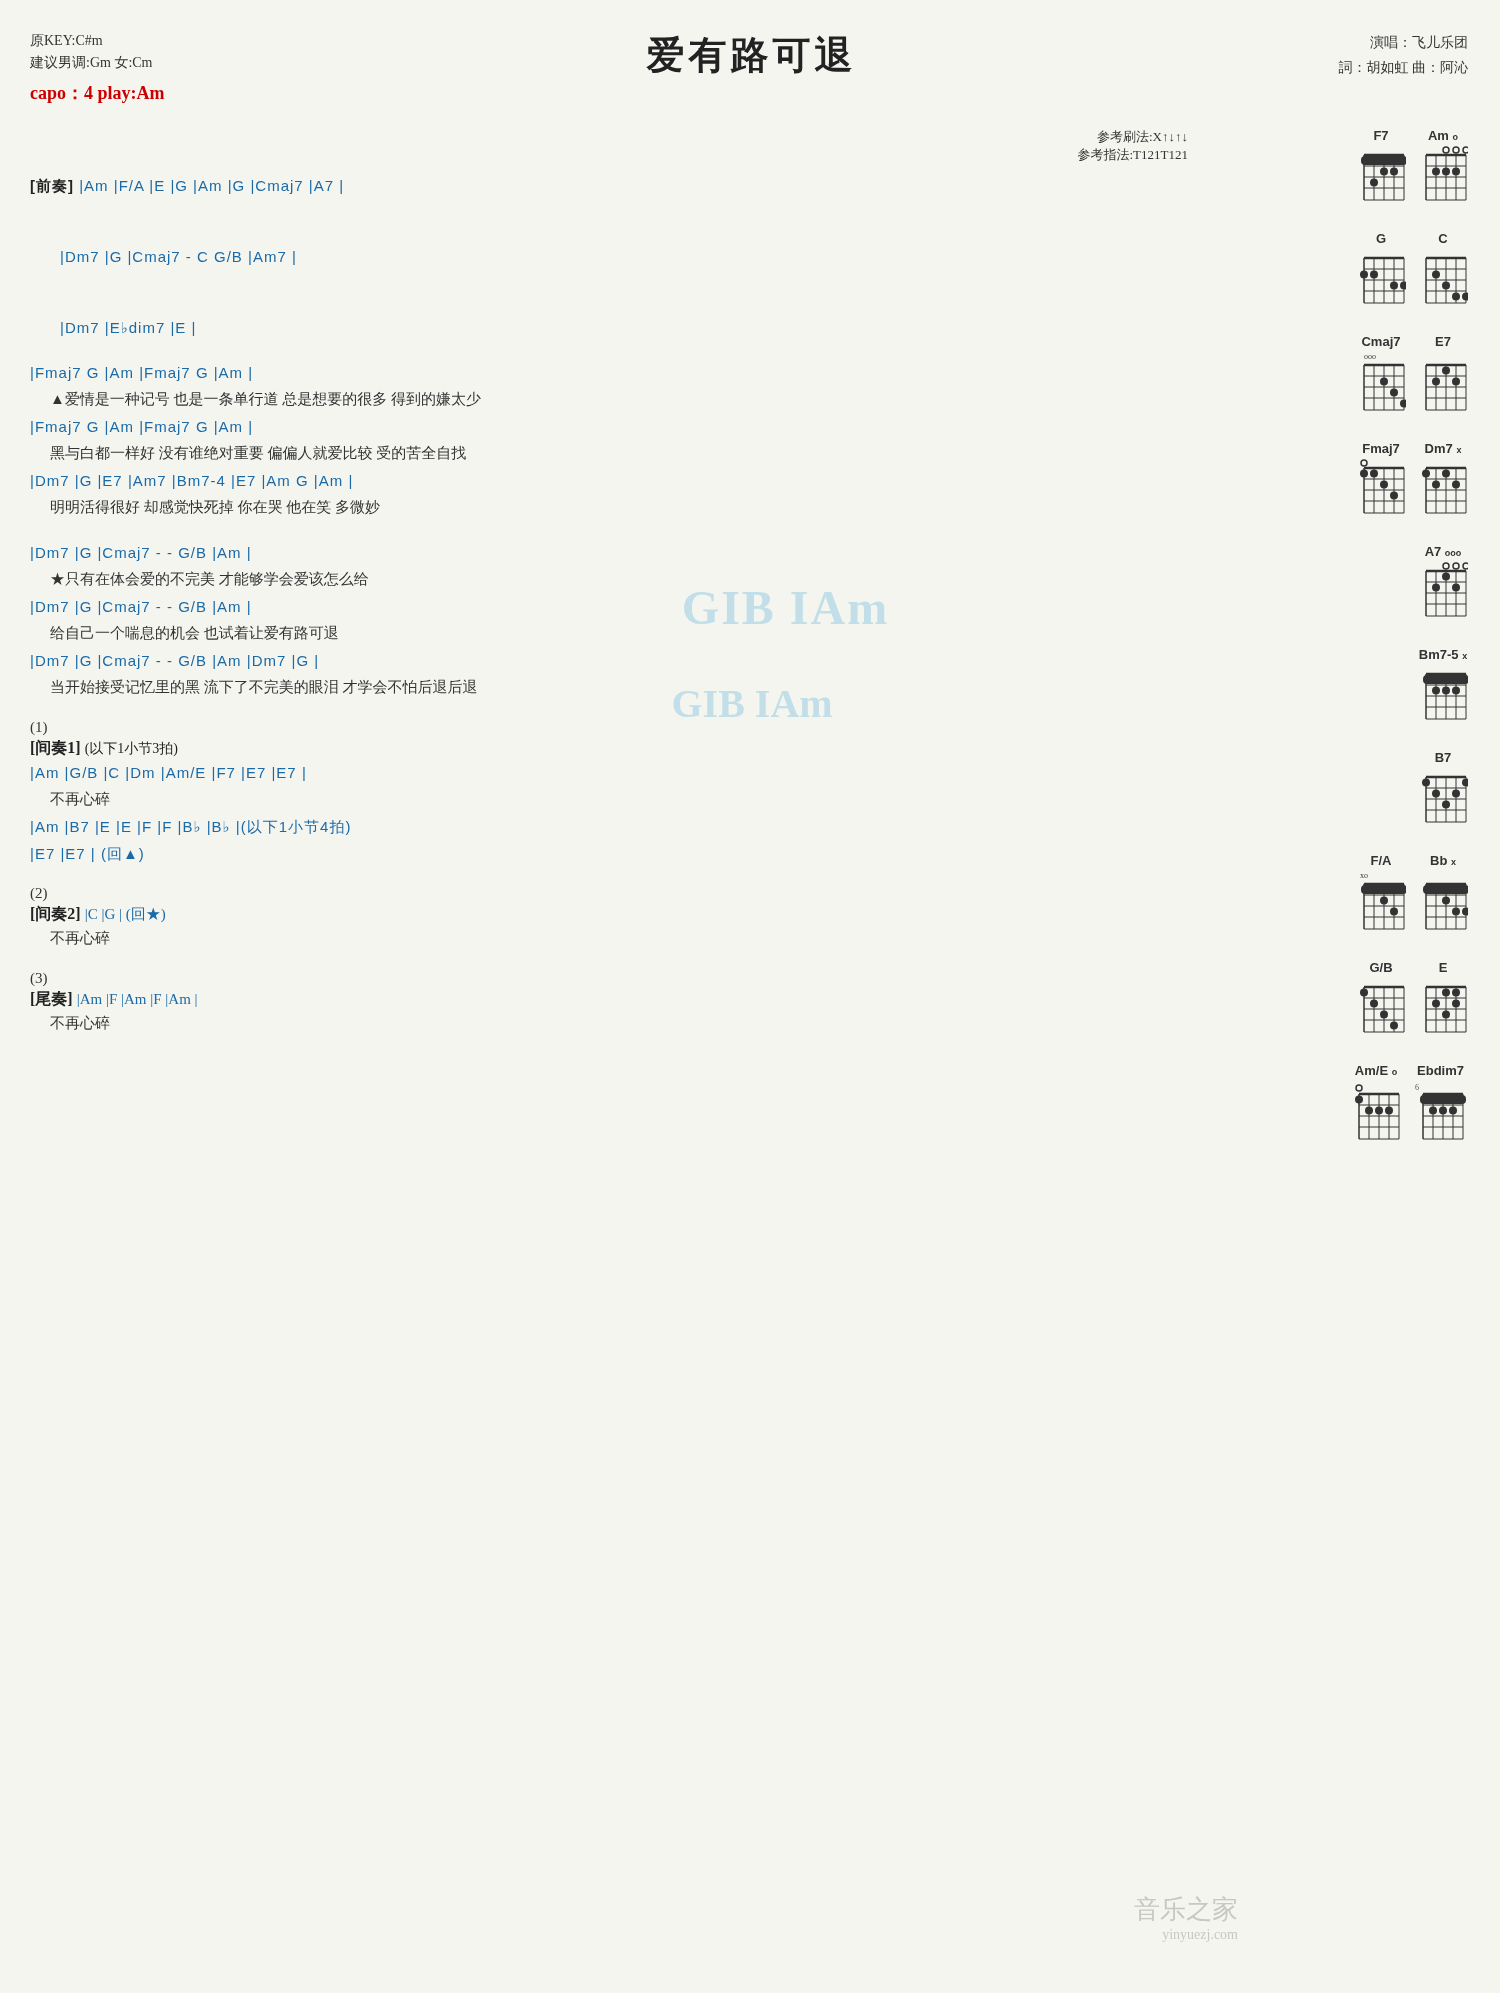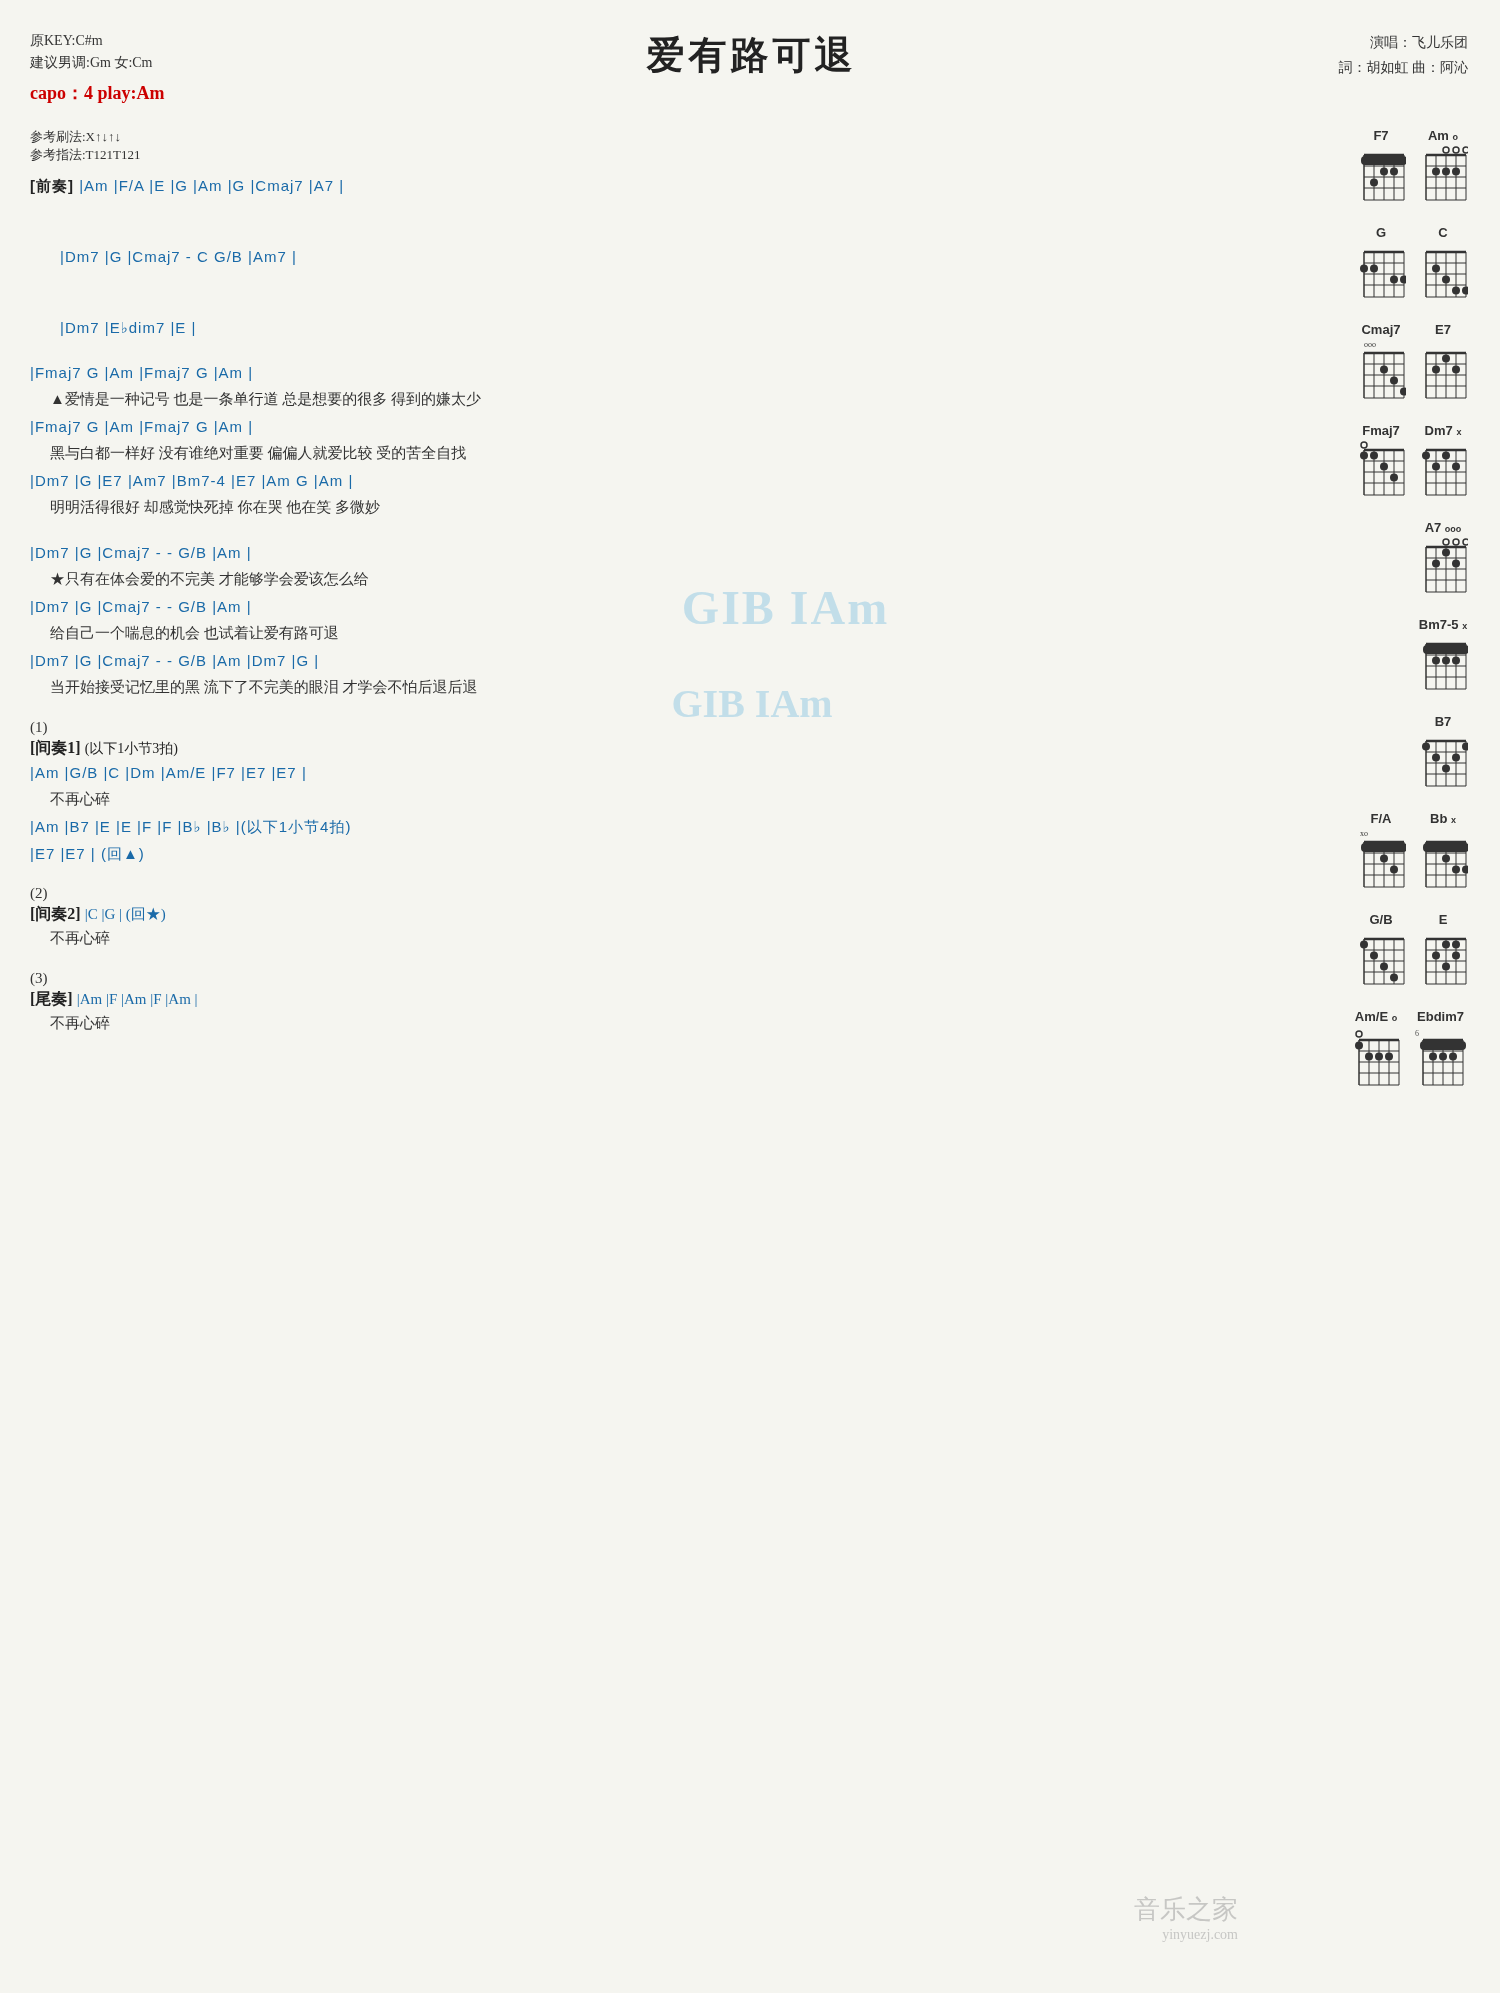--- a/index.html
+++ b/index.html
@@ -57,21 +57,21 @@
     }
     .score-area {
       flex: 1;
       min-width: 0;
     }
     .chord-diagrams {
       width: 230px;
       flex-shrink: 0;
       display: flex;
       flex-direction: column;
-      gap: 14px;
+      gap: 20px;
       padding-top: 0px;
     }
     .section {
       margin-bottom: 8px;
     }
     .chord-line {
       font-size: 15px;
       color: #1a6aa8;
       line-height: 1.8;
       font-family: 'Arial', 'SimSun', sans-serif;
@@ -161,21 +161,21 @@
     <div class="header-right">
       <div>演唱：飞儿乐团</div>
       <div>詞：胡如虹  曲：阿沁</div>
     </div>
   </div>
 
   <div class="main-content">
 
     <div class="score-area">
 
-      <div style="font-size:13px; color:#333; margin-bottom:8px; padding-right:40px;">
+      <div style="text-align:right; font-size:13px; color:#333; margin-bottom:8px; padding-right:40px;">
         <div>参考刷法:X↑↓↑↓</div>
         <div>参考指法:T121T121</div>
       </div>
 
       <div class="section">
         <div class="chord-line">
           <span class="section-label">[前奏]</span>
           <span>|Am  |F/A  |E  |G  |Am  |G  |Cmaj7  |A7  |</span>
         </div>
         <div class="chord-line indent1">|Dm7  |G  |Cmaj7 - C  G/B |Am7  |</div>

